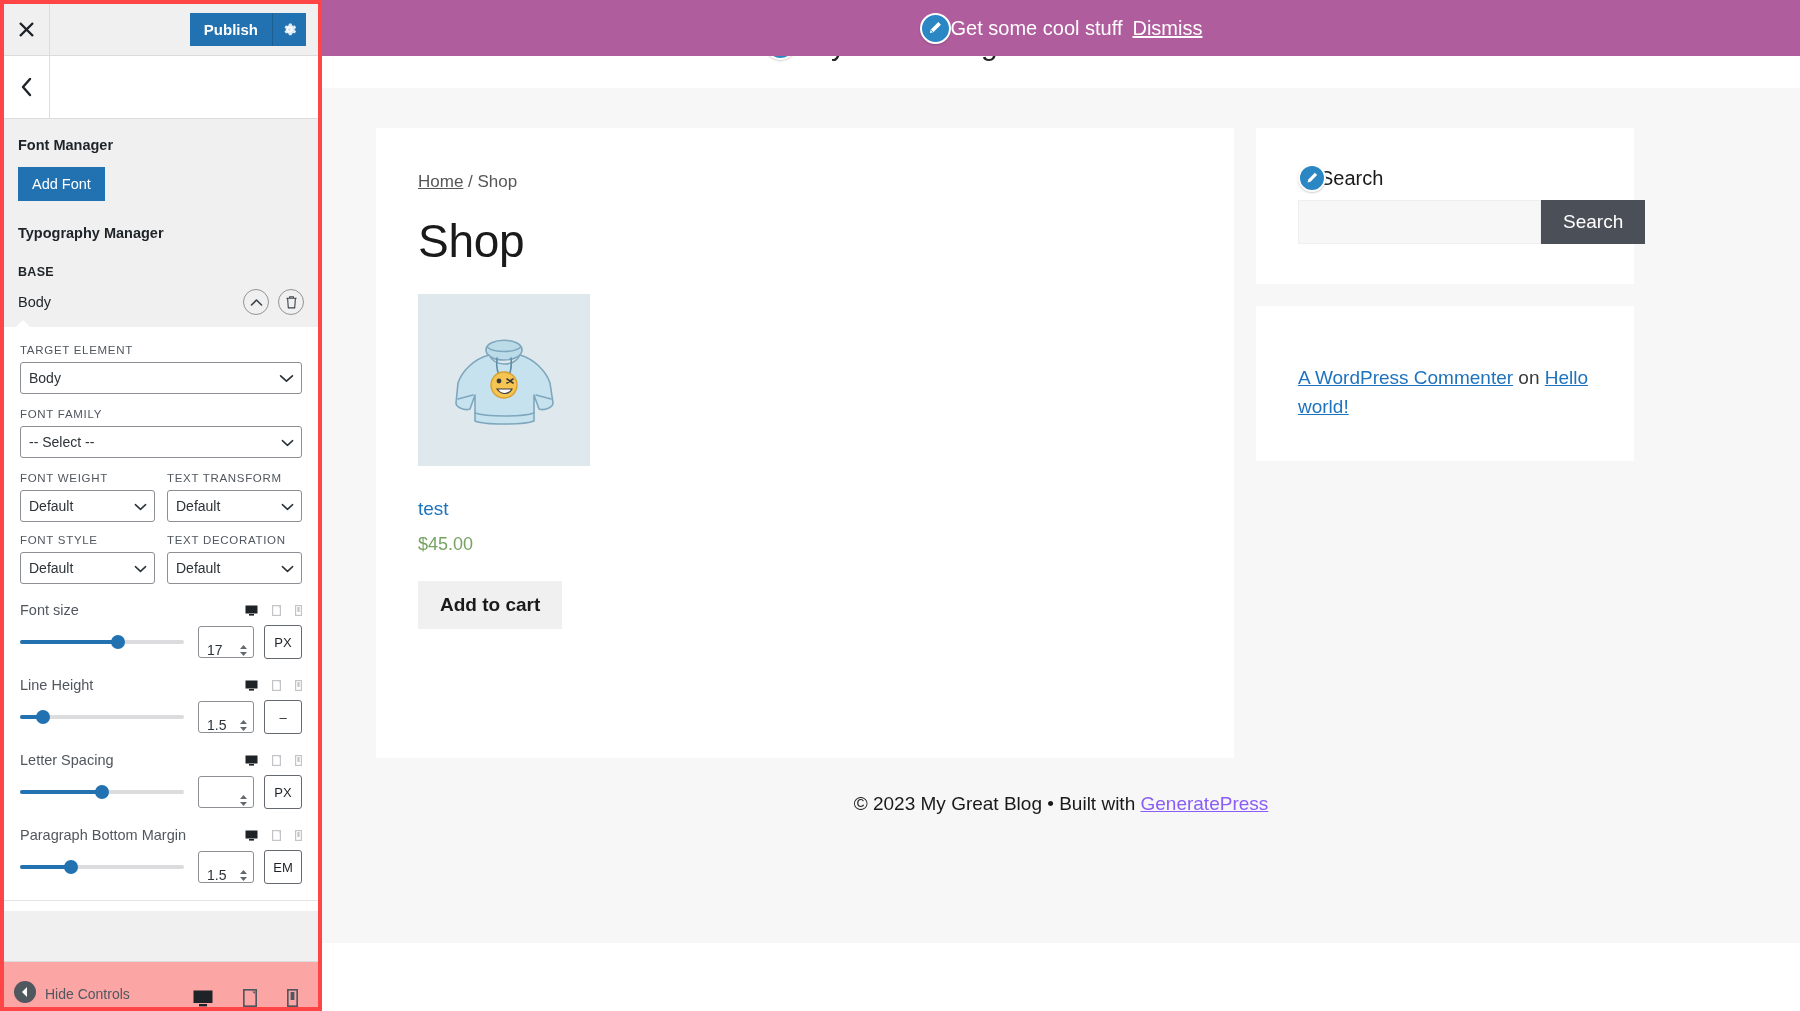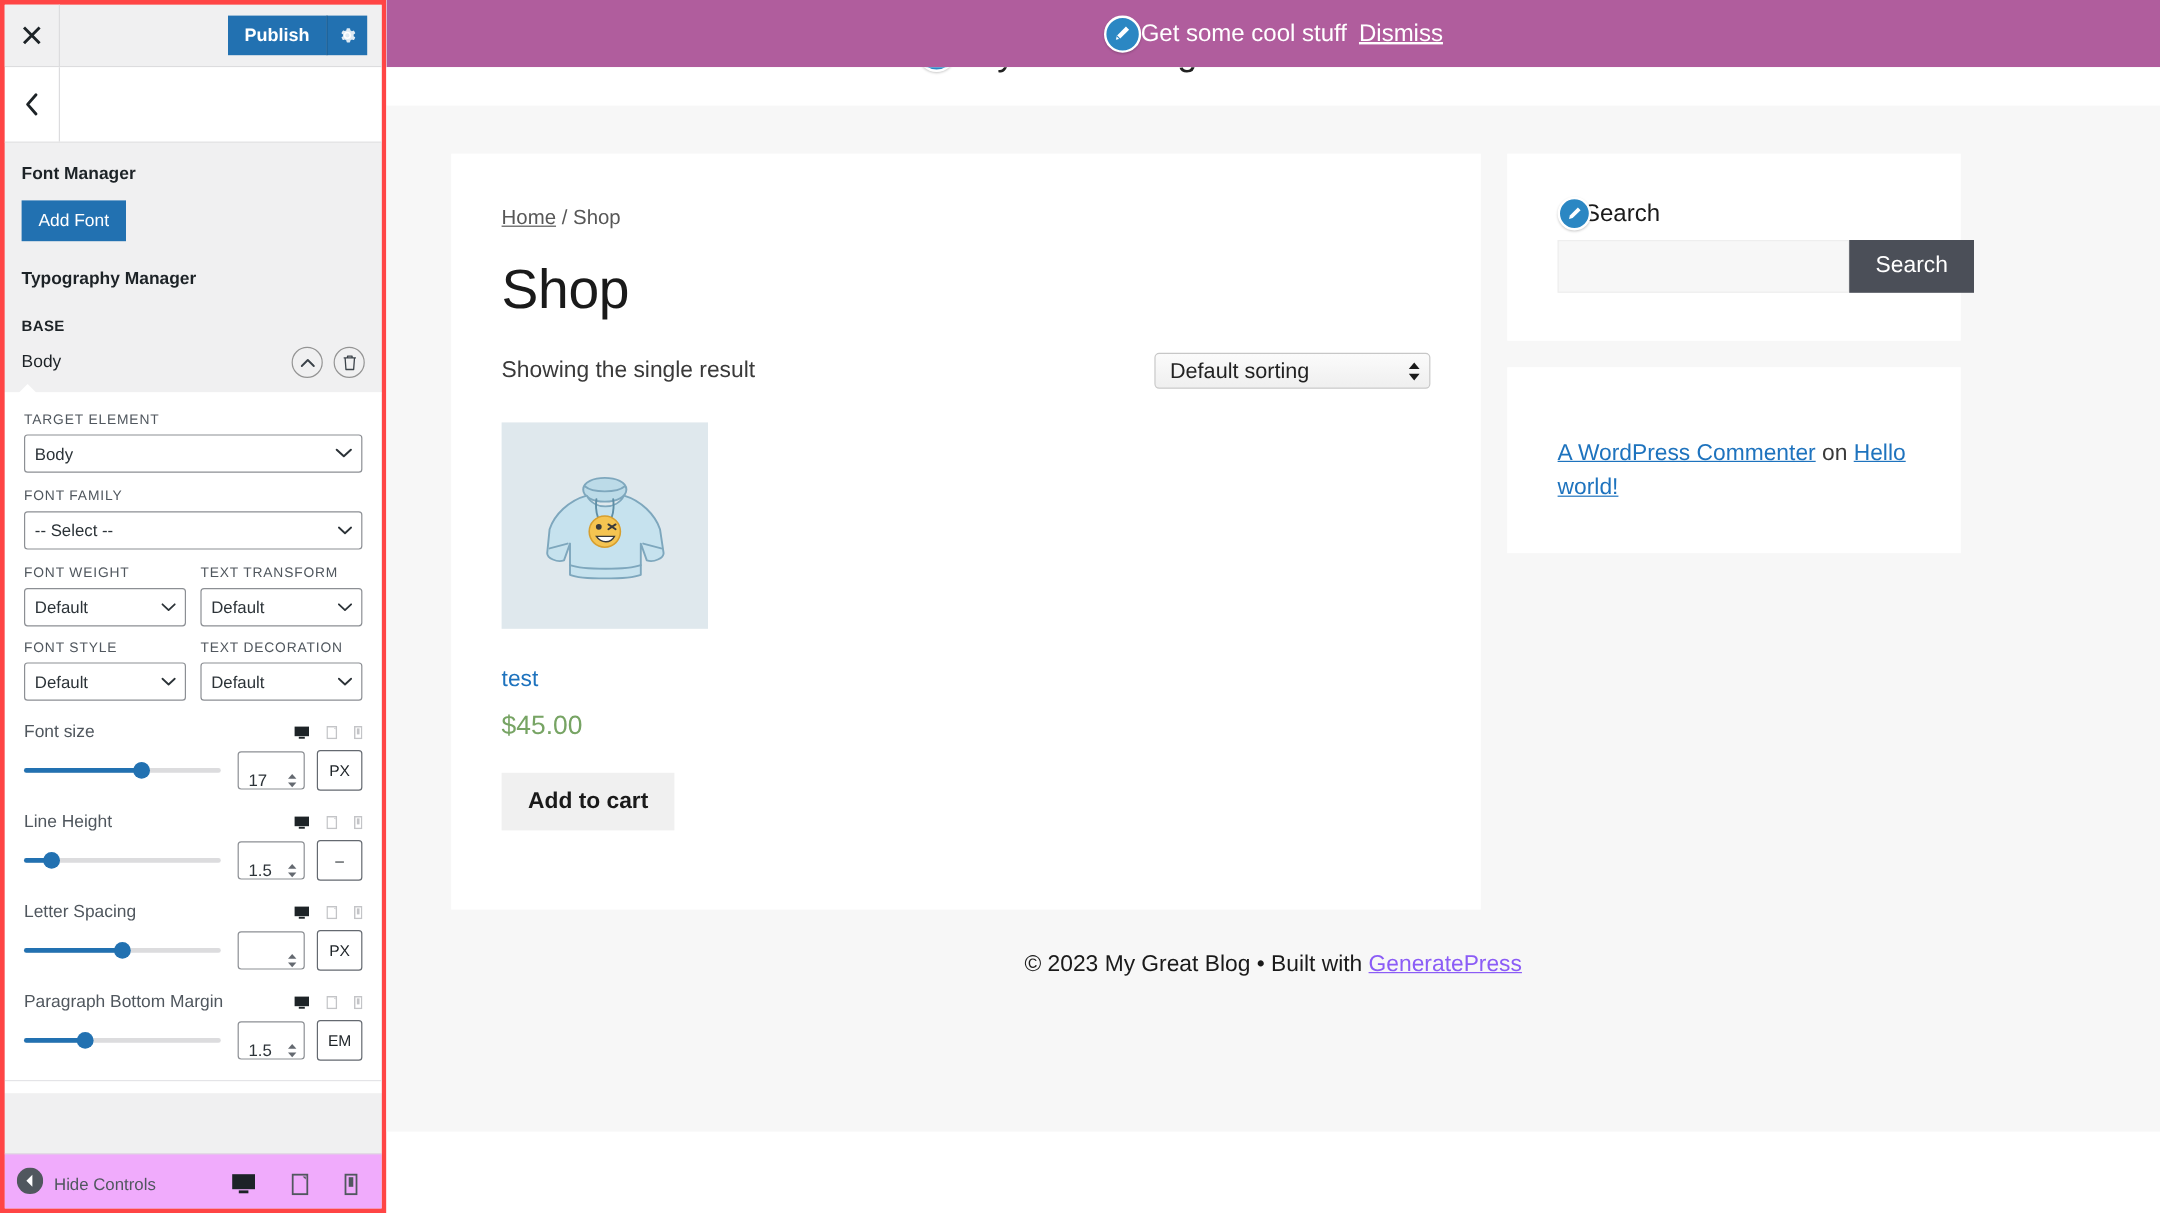--- a/index.html
+++ b/index.html
@@ -202,23 +202,23 @@
     font-size: 13px; color: #1d2327;
     display: flex; align-items: center; justify-content: center;
     font-weight: 400;
     cursor: pointer;
   }
 
   .tm-card-foot { border-top: 1px solid #e4e4e7; margin: 16px -16px 0 -16px; height: 1px;}
 
   .cz-footer {
     height: 46px; flex: 0 0 46px;
-    background: #f0abfc;
+    background: #fca5a5;
     border-top: 1px solid #dcdcde;
-    display: flex; align-items: center;
+    display: flex; align-items: flex-end;
     padding: 4px 12px 0 10px;
     gap: 8px;
   }
   .hide-ctrl { display: flex; align-items: center; gap: 9px; cursor: pointer; }
   .hide-label { font-size: 14px; color: #50575e; }
   .cz-footer-devices { margin-left: auto; display: flex; align-items: center; gap: 30px; padding-right: 8px;}
 
   
   .preview {
     flex: 1 1 auto;
@@ -299,21 +299,21 @@
   .stepper-arrows { display: flex; flex-direction: column; line-height: 0; gap: 2px; }
 
   .product { width: 172px; }
   .product-thumb {
     width: 172px; height: 172px;
     background: #dfe8ed;
     display: flex; align-items: center; justify-content: center;
     cursor: pointer;
   }
   .product-name { font-size: 19px; color: #1e73be; margin-top: 32px; cursor: pointer; }
-  .product-price { font-size: 22px; color: #77a464; margin-top: 14px; }
+  .product-price { font-size: 18px; color: #77a464; margin-top: 14px; }
   .add-to-cart {
     margin-top: 26px;
     display: inline-block;
     background: #f0f0f0;
     color: #1a1a1a;
     font-size: 19px;
     font-weight: 700;
     padding: 13px 22px;
     border: none;
     cursor: pointer;
@@ -709,32 +709,20 @@
     <div class="site-main">
       <div class="content-wrap">
 
         <div class="content-card">
           <div class="breadcrumb">
             <a>Home</a><span> / </span><span>Shop</span>
           </div>
 
           <h1 class="shop-title">Shop</h1>
 
-          <div class="shop-bar">
-            <span class="shop-count">Showing the single result</span>
-            <div class="sorting">
-              <span>Default sorting</span>
-              <span class="stepper-arrows">
-                <svg width="11" height="17" viewBox="0 0 11 17">
-                    <path d="M5.5 1 L10 6.5 L1 6.5 Z" fill="#1a1a1a"></path>
-                    <path d="M5.5 16 L10 10.5 L1 10.5 Z" fill="#1a1a1a"></path>
-                  </svg>
-              </span>
-            </div>
-          </div>
 
           <div class="product">
             <div class="product-thumb">
               <svg width="125" height="115" viewBox="0 0 125 115" aria-hidden="true">
                 <g fill="none" stroke="#7ea7bd" stroke-width="1.6" stroke-linejoin="round" stroke-linecap="round">
 
                   <path d="M44 27 C44 14, 80 14, 80 27 C80 33, 72 37, 62 37 C52 37, 44 33, 44 27 Z" fill="#bcdbe8"></path>
                   <path d="M45 24 C52 30, 72 30, 79 24"></path>
 
                   <path d="M47 32 C32 36, 20 48, 16 60 L14 80 C14 84, 22 88, 28 86 L33 72 L33 98 C42 102, 82 102, 92 98 L92 72 L97 86 C103 88, 111 84, 111 80 L108 60 C104 48, 92 36, 78 32 C72 44, 53 44, 47 32 Z" fill="#c6e2ee"></path>

